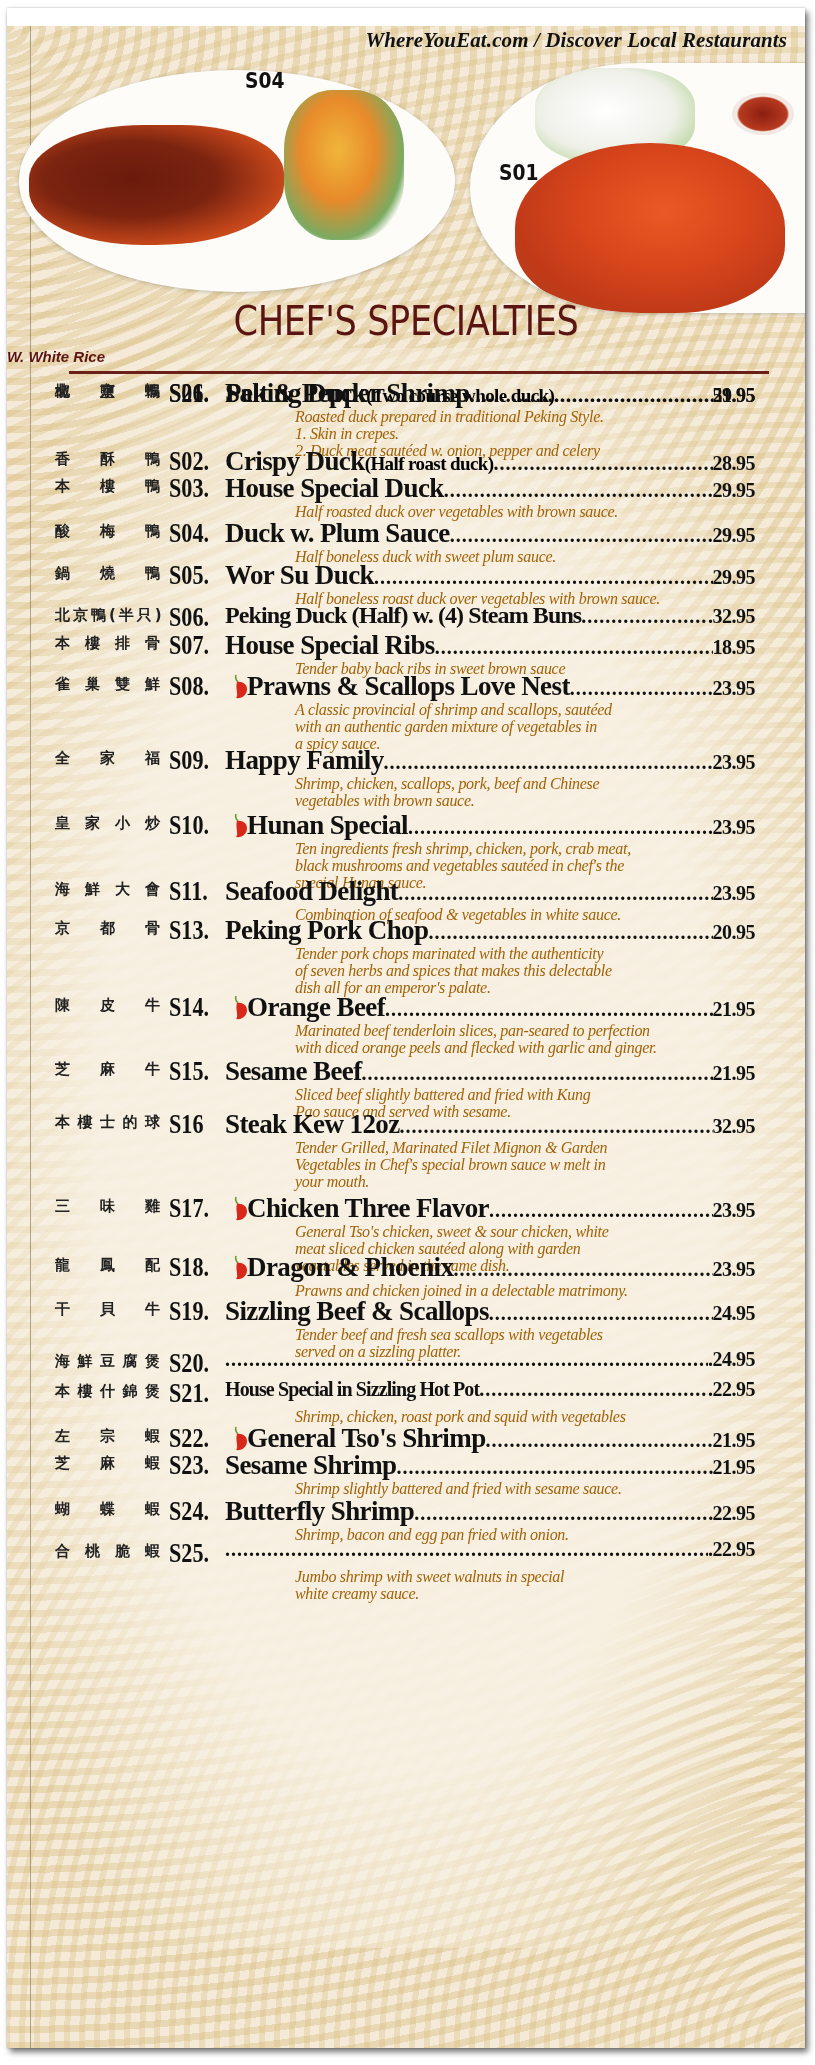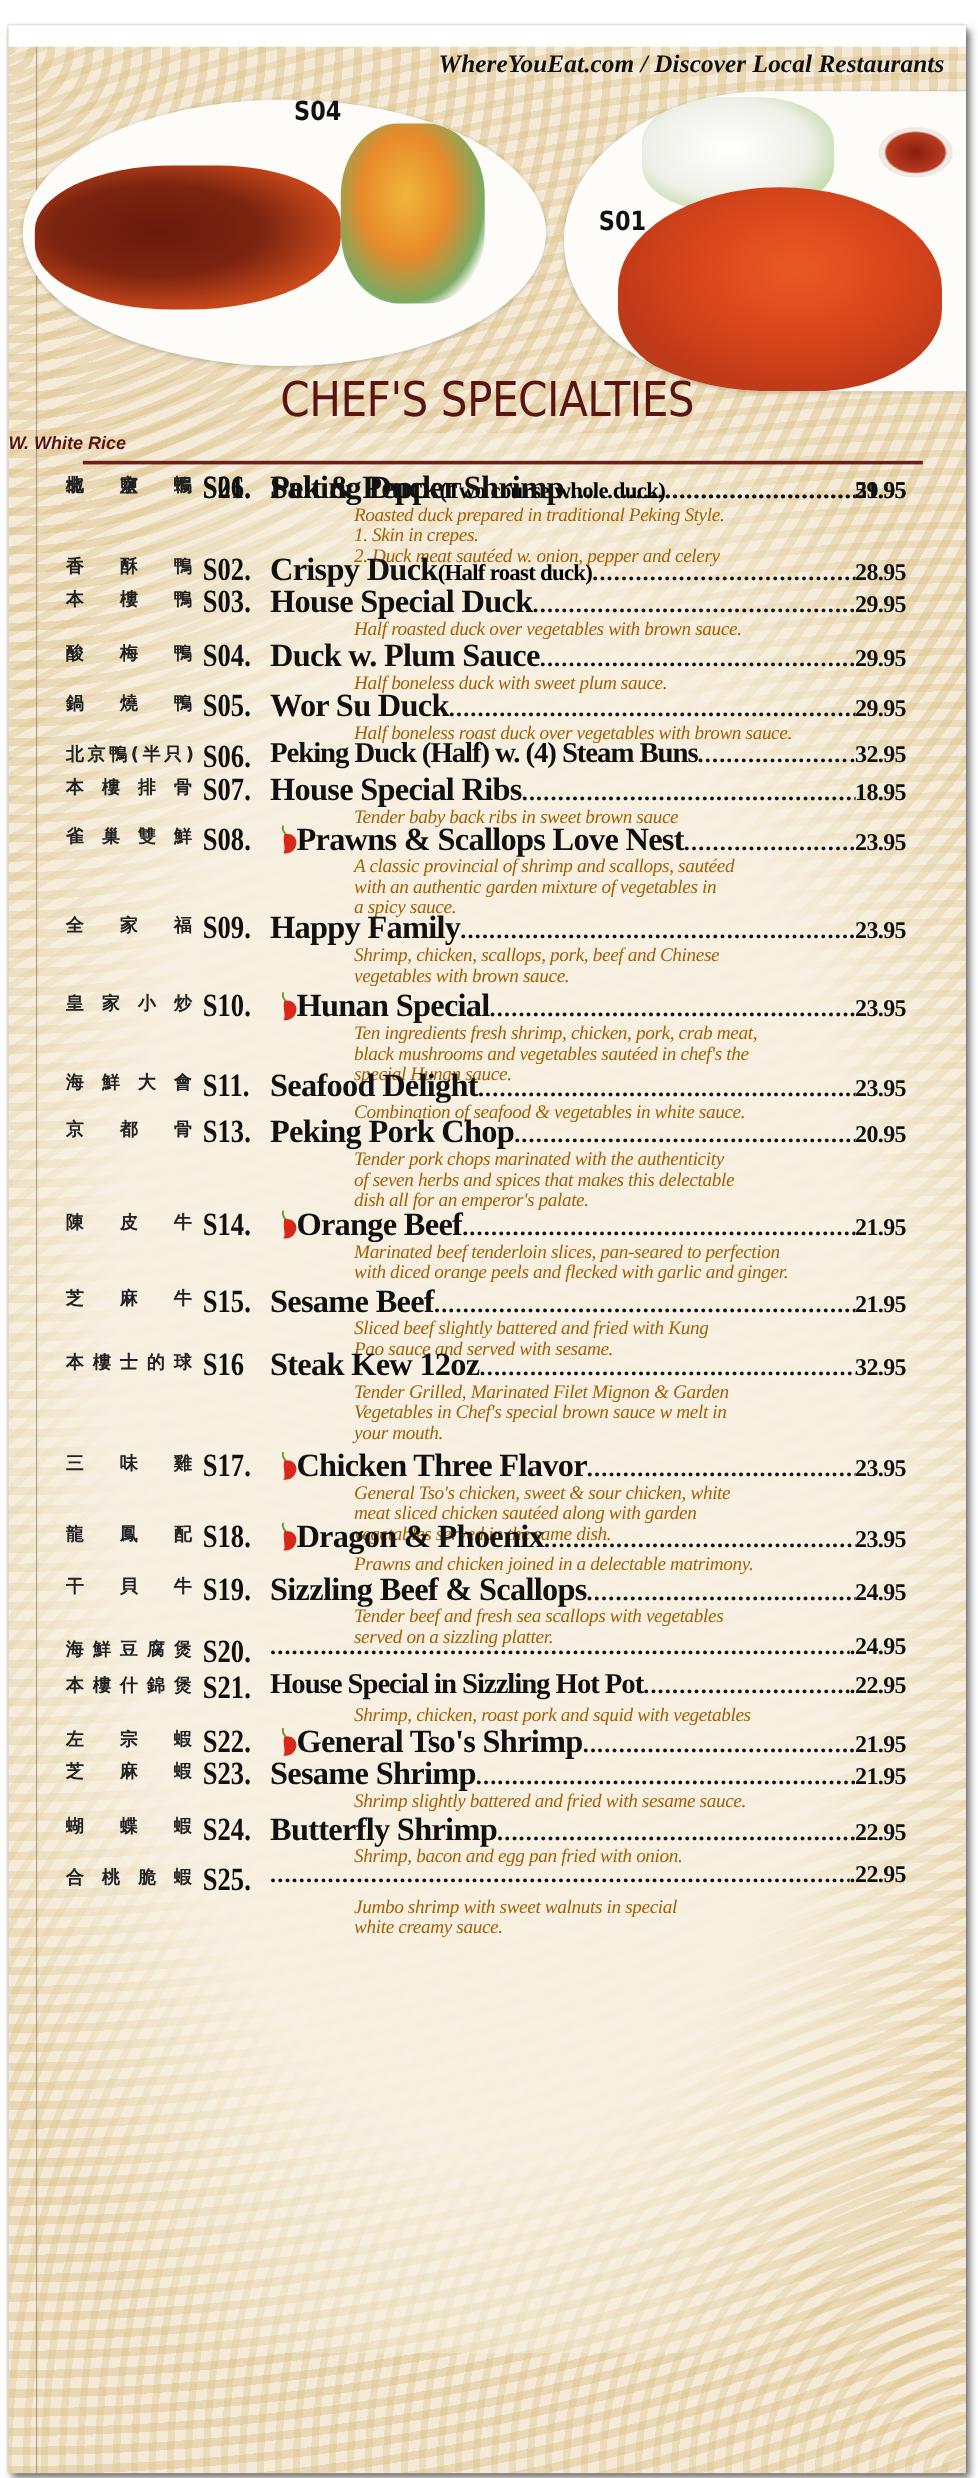--- a/index.html
+++ b/index.html
@@ -1,21 +1,21 @@
 <!DOCTYPE html>
 <html><head>
 <meta charset="utf-8">
 <style>
   html, body { margin: 0; padding: 0; }
   body {
     width: 815px; height: 2065px; background: #ffffff; position: relative; overflow: hidden;
     font-family: "Liberation Serif", serif;
   }
   .page {
-    position: absolute; left: 7px; top: 21px; width: 798px; height: 2040px;
+    position: absolute; left: 7px; top: 8px; width: 798px; height: 2040px;
     background: #f4ead7;
     box-shadow: 3px 4px 6px rgba(0,0,0,0.55), 0 0 2px rgba(0,0,0,0.25);
     overflow: hidden;
   }
   .page-topband { position: absolute; left: 0; top: 0; width: 100%; height: 18px; background: #ffffff; }
   .pattern {
     position: absolute; inset: 18px 0 0 0;
     background:
       repeating-radial-gradient(circle at 0% 0%, rgba(214,186,120,0.38) 0 7px, rgba(244,234,215,0) 7px 16px),
       repeating-radial-gradient(circle at 100% 100%, rgba(214,186,120,0.30) 0 6px, rgba(244,234,215,0) 6px 15px);
@@ -478,21 +478,21 @@
       <div class="item" style="top: 1000px;">
         <div class="zh">
           <span>本</span>
           <span>樓</span>
           <span>什</span>
           <span>錦</span>
           <span>煲</span>
         </div>
         <div class="code">S21.</div>
         <div class="name-line">
-          <span class="name" style="font-size: 24px; letter-spacing: -0.9px;">House Special in Sizzling Hot Pot</span>
+          <span class="name" style="font-size: 20px; letter-spacing: -0.9px;">House Special in Sizzling Hot Pot</span>
           <span class="leader"></span>
           <span class="price">.22.95</span>
         </div>
         <div class="desc">
           <div>Shrimp, chicken, roast pork and squid with vegetables</div>
         </div>
       </div>
       <div class="item" style="top: 1045px;">
         <div class="zh">
           <span>左</span>

